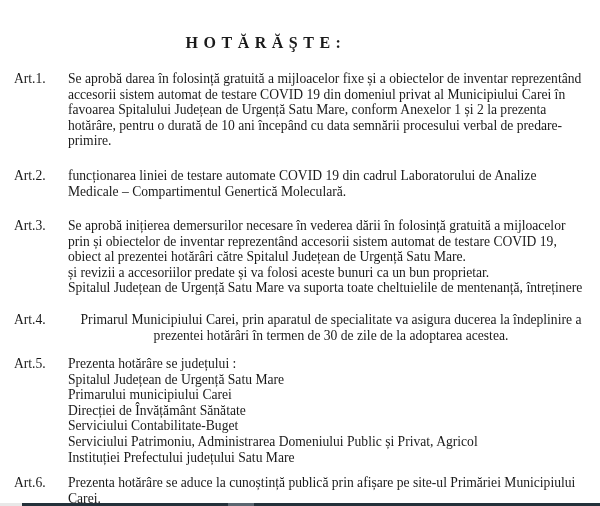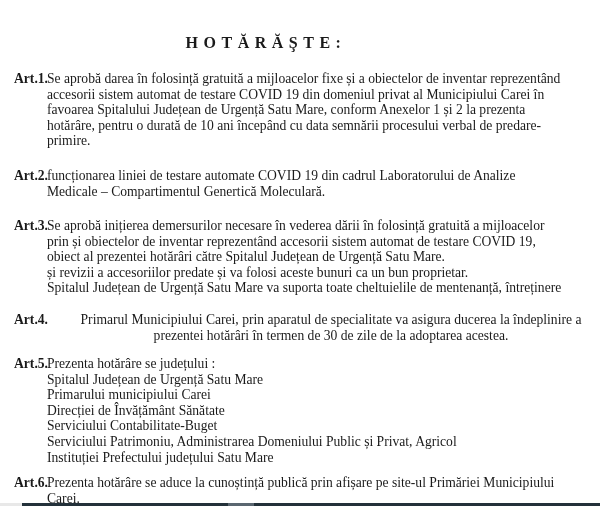--- a/index.html
+++ b/index.html
@@ -6,22 +6,22 @@
   body {
     width: 600px; height: 506px; overflow: hidden; position: relative;
     background: #ffffff; color: #1a1a1a;
     font-family: "Liberation Serif", "DejaVu Serif", serif;
   }
   .title {
     position: absolute; top: 34px; left: 0; width: 532px; text-align: center;
     font-weight: bold; font-size: 16px; letter-spacing: 5.5px; color: #1a1a1a;
   }
   .article { position: absolute; left: 14px; width: 580px; font-size: 13.6px; line-height: 15.6px; }
-  .art-label { position: absolute; left: 0; top: 0; font-weight: bold; }
-  .art-lines { margin-left: 33px; }
+  .art-label { position: absolute; left: 0; top: 0; font-weight: normal; }
+  .art-lines { margin-left: 54px; }
   .art-line { display: block; white-space: nowrap; }
   #art1 { top: 71px; }
   #art2 { top: 168px; }
   #art3 { top: 218px; }
   #art4 { top: 312px; }
   #art5 { top: 356px; }
   #art6 { top: 475px; }
   #art4 .art-lines { margin-left: 54px; text-align: center; }
   .bottom-bar {
     position: absolute; left: 22px; right: 0; bottom: 0; height: 3px; background: #23313a;

